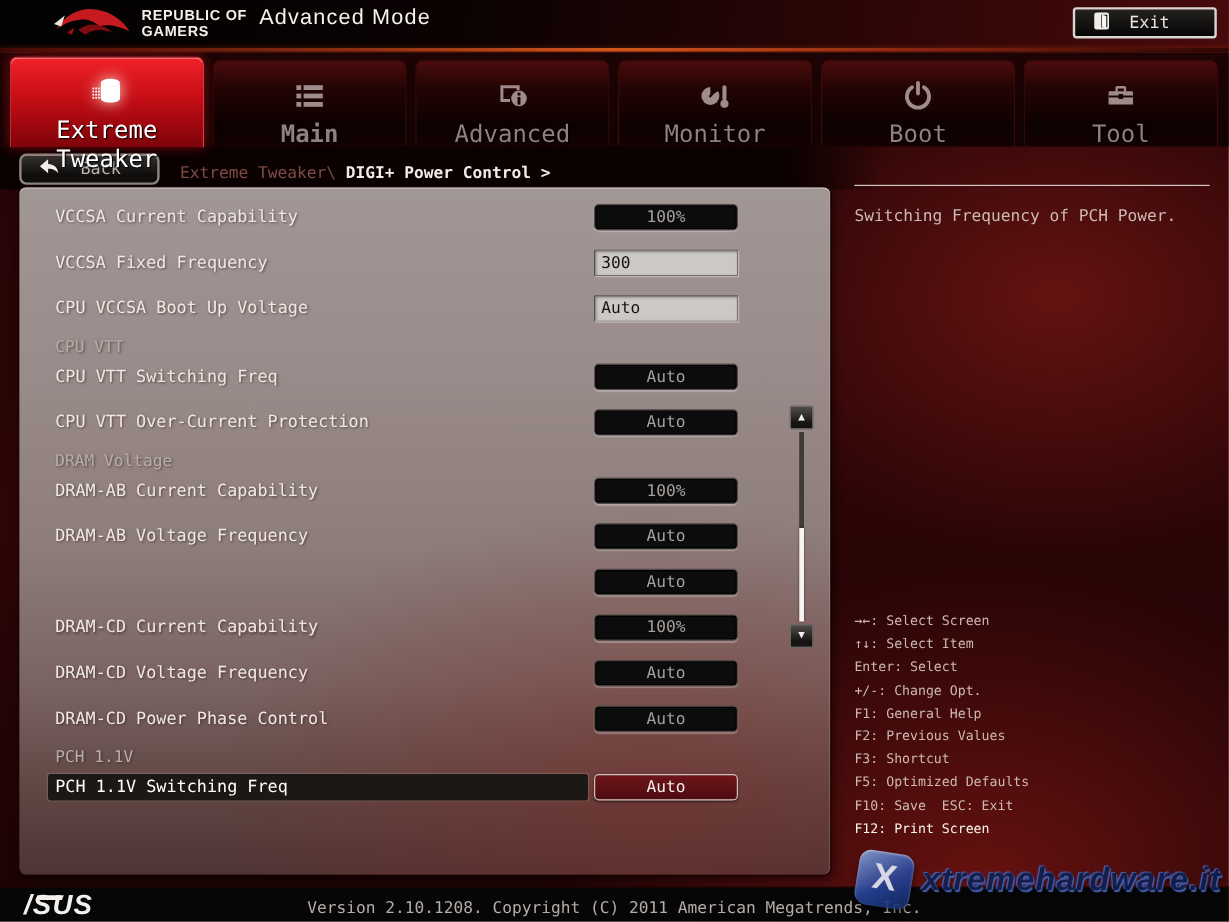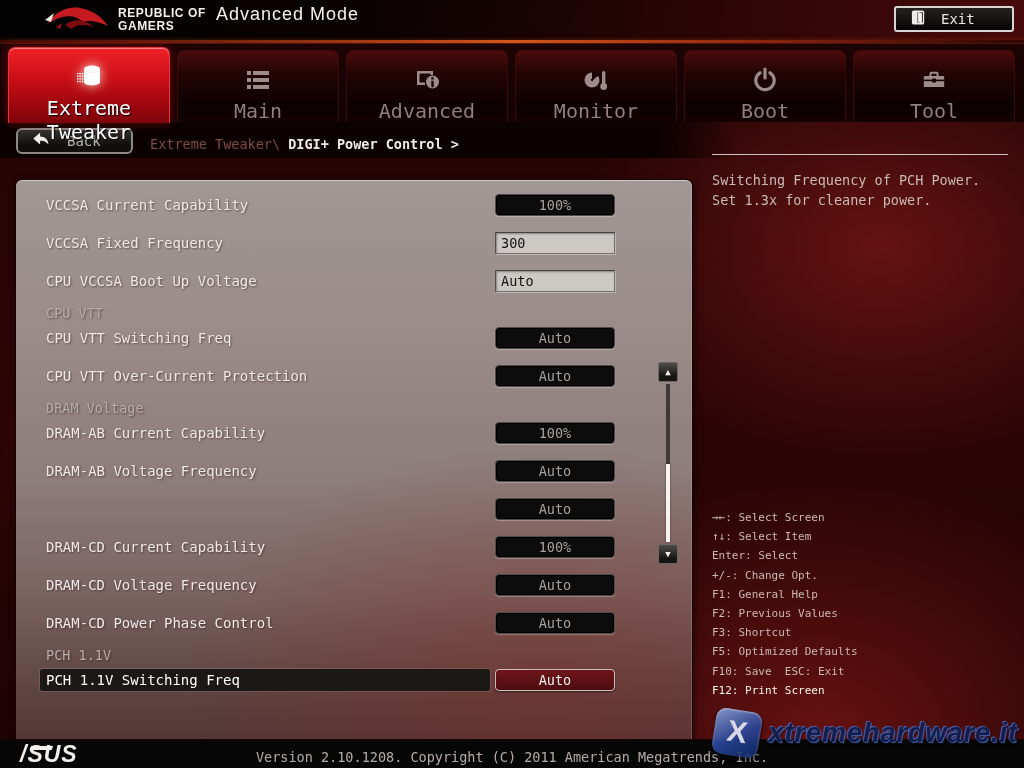--- a/index.html
+++ b/index.html
@@ -50,21 +50,21 @@
     padding-left:14px;color:#b9b4b0;font-size:14px;cursor:pointer;}
   .breadcrumb{position:absolute;left:150px;top:136px;font-size:13.5px;}
   .crumb-dim{color:#7e4c45;}
   .crumb-cur{color:#f2ece8;font-weight:bold;}
   
   .panel{position:absolute;left:16px;top:156px;width:676px;height:573px;border-radius:6px;
     background:
       radial-gradient(480px 320px at 78% 88%, rgba(130,40,34,.42), rgba(0,0,0,0) 75%),
       linear-gradient(180deg,#a19795 0%,#998b89 28%,#8d7d7b 52%,#7a6462 72%,#5f4643 88%,#4f3434 100%);
     box-shadow:inset 0 1px 0 rgba(255,255,255,.5),inset -1px 0 0 rgba(255,255,255,.15),
-      0 0 0 1px #190303,2px 3px 8px rgba(0,0,0,.55);margin-top:24px;}
+      0 0 0 1px #190303,2px 3px 8px rgba(0,0,0,.55);}
   .rows{position:absolute;left:0;top:0;width:100%;padding-top:6px;}
   .srow{position:relative;}
   .srow.setting{height:38px;cursor:pointer;}
   .srow.section{height:19px;}
   .srow-label{position:absolute;left:30px;top:50%;transform:translateY(-50%);
     font-size:14px;color:#efe9e5;text-shadow:1px 1px 2px rgba(45,20,20,.55);white-space:pre;z-index:2;}
   .srow.section .srow-label{color:#b6aeaa;font-size:13.5px;top:auto;bottom:-2px;transform:none;}
   .control{position:absolute;left:479px;top:50%;transform:translateY(-50%);
     width:120px;height:22px;font-size:13.5px;line-height:20px;z-index:2;cursor:pointer;}
   .control.dropdown{background:#0d0c0c;border:1px solid #4f4a47;border-radius:4px;
@@ -158,21 +158,21 @@
             <rect x="5" y="17.2" width="1.4" height="1.4"></rect>
             <rect x="7.4" y="17.2" width="1.4" height="1.4"></rect>
             <rect x="9.8" y="17.2" width="1.4" height="1.4"></rect>
             <rect x="5" y="19.8" width="1.4" height="1.4"></rect>
             <rect x="7.4" y="19.8" width="1.4" height="1.4"></rect>
             <rect x="9.8" y="19.8" width="1.4" height="1.4"></rect>
     </g>
         </svg></span>
       <span class="tab-label">Extreme Tweaker</span>
     </div>
-    <div class="tab" style="left: 177px; width: 162px;">
+    <div class="tab" style="left: 177px; width: 162px; font-weight: bold;">
       <span class="tab-icon"><svg width="30" height="26" viewBox="0 0 30 26" style="vertical-align:middle">
           <g fill="#9d8c8b">
       <rect x="4" y="4" width="4" height="4"></rect>
             <rect x="10" y="4" width="16" height="4"></rect>
       <rect x="4" y="11" width="4" height="4"></rect>
             <rect x="10" y="11" width="16" height="4"></rect>
       <rect x="4" y="18" width="4" height="4"></rect>
             <rect x="10" y="18" width="16" height="4"></rect>
           </g>
         </svg></span>
@@ -289,21 +289,20 @@
     <div class="scroll-btn up">▲</div>
     <div class="scroll-track"></div>
     <div class="scroll-thumb"></div>
     <div class="scroll-btn down">▼</div>
   </div>
 </div>
 
 <div class="help-divider"></div>
 <div class="help-text">
   <div>Switching Frequency of PCH Power.</div>
-  <div>Set 1.3x for cleaner power.</div>
 </div>
 <div class="legend">
     <div class="legend-line">→←: Select Screen</div>
     <div class="legend-line">↑↓: Select Item</div>
     <div class="legend-line">Enter: Select</div>
     <div class="legend-line">+/-: Change Opt.</div>
     <div class="legend-line">F1: General Help</div>
     <div class="legend-line">F2: Previous Values</div>
     <div class="legend-line">F3: Shortcut</div>
     <div class="legend-line">F5: Optimized Defaults</div>

